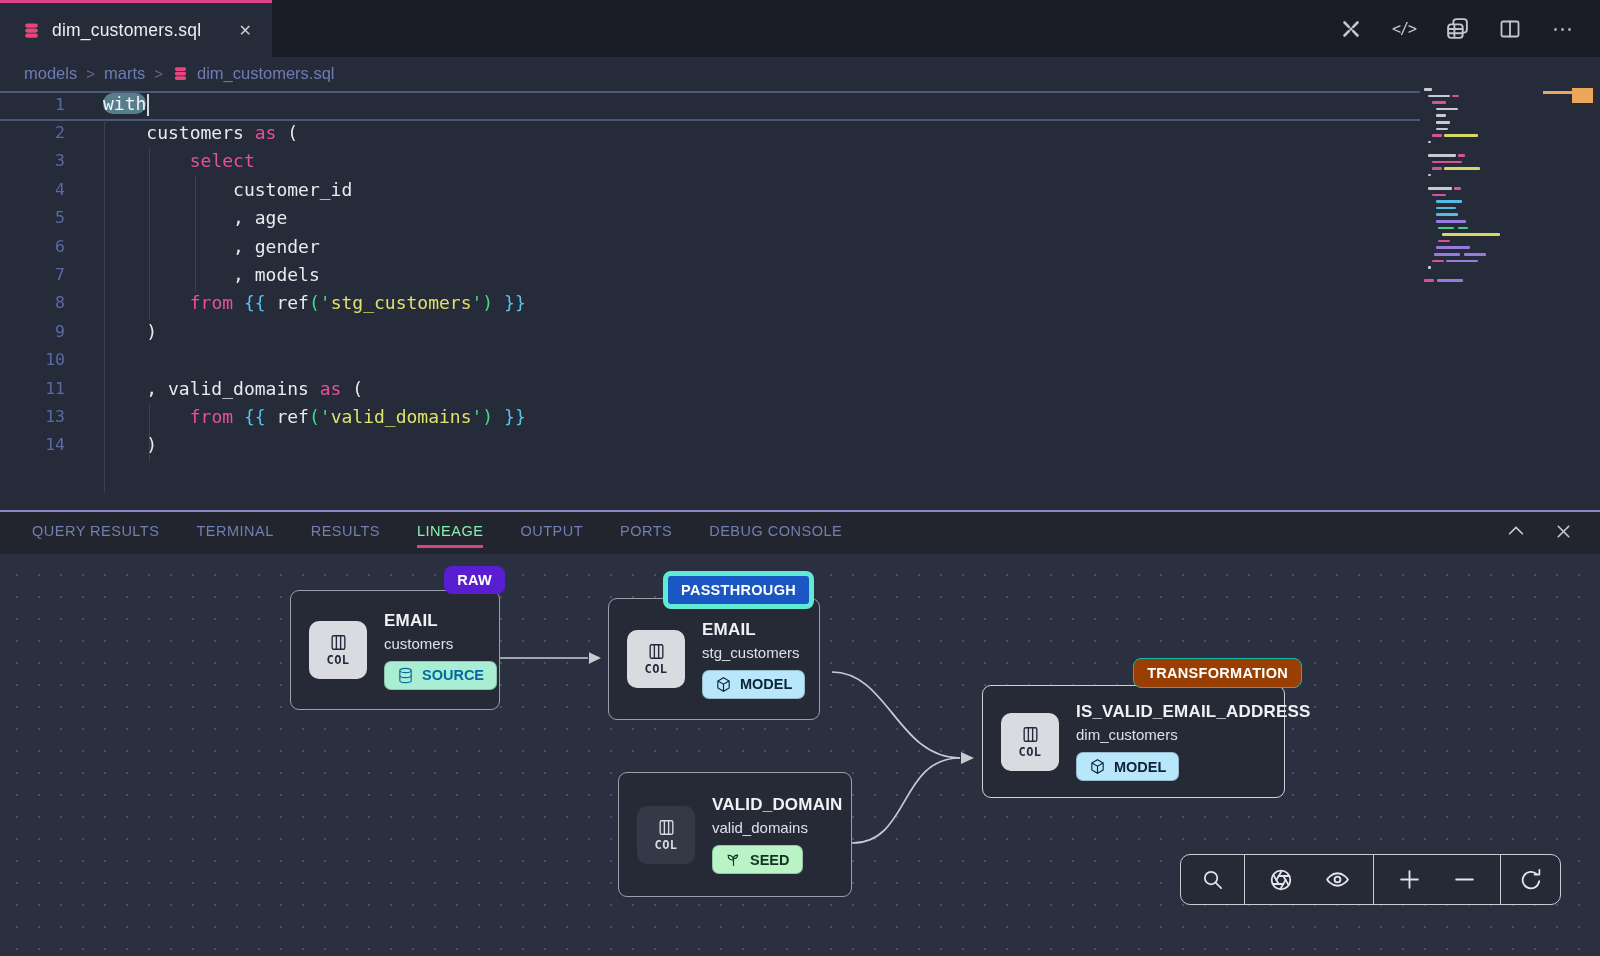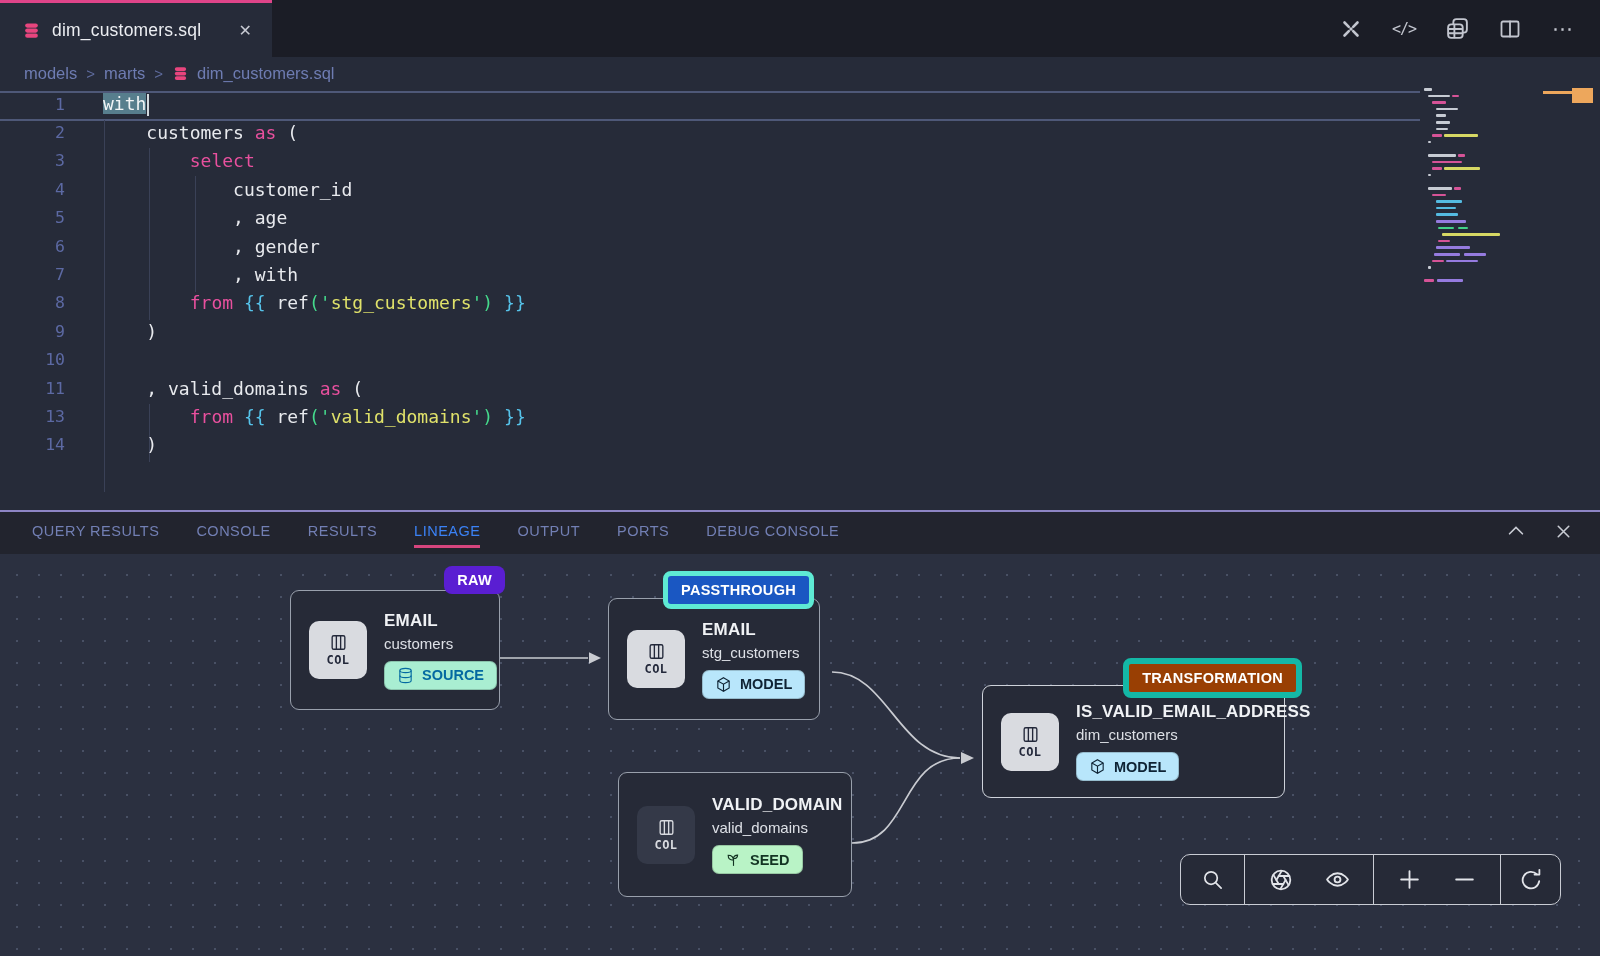--- a/index.html
+++ b/index.html
@@ -26,37 +26,37 @@
 
   .curline { position:absolute; left:0; width:1420px; height:1.5px; background:#4e5878; }
   .indent-guide { position:absolute; width:1px; background:#3a4157; }
 
   .code-rows { position:absolute; top:33px; left:0; width:1420px; }
   .crow { display:flex; height:28.4px; align-items:center; }
   .gutter { width:65px; text-align:right; font-family:"DejaVu Sans Mono",monospace; font-size:16.5px; color:#5c69a3; flex:none; }
   .codeline { margin-left:38px; font-family:"DejaVu Sans Mono",monospace; font-size:18px; white-space:pre; color:#e8eaee; }
   .t-k { color:#e8509e; } .t-d { color:#e8eaee; } .t-b { color:#56c3ea; }
   .t-p { color:#45da8c; } .t-s { color:#e0e26a; }
-  .t-sel { background:#577e8d; color:#f1f4f6; }
+  .t-sel { background:#577e8d; color:#f1f4f6;border-radius:10px; }
   .cursor { display:inline-block; width:2px; height:22px; background:#d3d9de; vertical-align:middle; margin-left:1px; }
 
   
   .minimap { position:absolute; left:1422px; top:31px; width:118px; height:260px; }
   .mm-bar { position:absolute; height:2.6px; border-radius:1px; opacity:.95; }
   .mm-w { background:#cfd4db; } .mm-k { background:#df559c; } .mm-s { background:#dfe266; }
   .mm-g { background:#45da8c; } .mm-p { background:#9b7fe8; } .mm-c { background:#56c3ea; }
   .scroll-marker-line { position:absolute; left:1543px; top:34px; width:34px; height:2.5px; background:#eda75c; }
   .scroll-marker { position:absolute; left:1572px; top:31px; width:21px; height:15px; background:#eda75c; }
 
   
   .panel-border { position:absolute; top:510px; left:0; width:1600px; height:2px; background:#8d85c4; }
   .panel { position:absolute; top:512px; left:0; width:1600px; height:460px; background:#22242e; }
   .panel-strip { height:42px; display:flex; align-items:center; padding-left:32px; gap:37px; }
   .ptab { font-size:14.5px; letter-spacing:.5px; color:#727fb4; cursor:pointer; position:relative; padding:4px 0 9px; }
-  .ptab.active { color:#3b82f6; }
+  .ptab.active { color:#86efac; }
   .ptab.active::after { content:""; position:absolute; left:0; right:0; bottom:0; height:2.5px; background:#d6457e; }
   .panel-actions { margin-left:auto; display:flex; align-items:center; gap:26px; padding-right:26px; }
   .panel-actions svg { stroke:#c9ccd4; fill:none; stroke-width:1.8; stroke-linecap:round; cursor:pointer; }
 
   
   .canvas { position:absolute; top:42px; left:0; width:1600px; height:402px; background:#2b3040;
             background-image:radial-gradient(circle, rgba(120,132,160,.38) 1.1px, transparent 1.4px);
             background-size:22px 22px; background-position:6px 10px; }
   .edges { position:absolute; inset:0; }
 
@@ -178,21 +178,21 @@
         <div class="crow">
           <div class="gutter">5</div>
           <div class="codeline"><span class="t-d">            , age</span></div>
         </div>
         <div class="crow">
           <div class="gutter">6</div>
           <div class="codeline"><span class="t-d">            , gender</span></div>
         </div>
         <div class="crow">
           <div class="gutter">7</div>
-          <div class="codeline"><span class="t-d">            , with</span></div>
+          <div class="codeline"><span class="t-d">            , models</span></div>
         </div>
         <div class="crow">
           <div class="gutter">8</div>
           <div class="codeline"><span class="t-d">        </span><span class="t-k">from</span><span class="t-d"> </span><span class="t-b">{{</span><span class="t-d"> ref</span><span class="t-p">('</span><span class="t-s">stg_customers</span><span class="t-p">')</span><span class="t-d"> </span><span class="t-b">}}</span></div>
         </div>
         <div class="crow">
           <div class="gutter">9</div>
           <div class="codeline"><span class="t-d">    )</span></div>
         </div>
         <div class="crow">
@@ -252,21 +252,21 @@
         <div class="mm-bar mm-p" style="left: 15px; top: 191.4px; width: 26px;"></div>
       </div>
     <div class="scroll-marker-line"></div>
     <div class="scroll-marker"></div>
   </div>
 
   <div class="panel-border"></div>
   <div class="panel">
     <div class="panel-strip" id="panel-strip">
         <div class="ptab">QUERY RESULTS</div>
-        <div class="ptab">CONSOLE</div>
+        <div class="ptab">TERMINAL</div>
         <div class="ptab">RESULTS</div>
         <div class="ptab active">LINEAGE</div>
         <div class="ptab">OUTPUT</div>
         <div class="ptab">PORTS</div>
         <div class="ptab">DEBUG CONSOLE</div>
       </div>
 
     <div class="canvas">
       <svg class="edges" width="1600" height="402" viewBox="0 0 1600 402">
         <path d="M500 104 H588" stroke="#c9cbd1" stroke-width="1.7" fill="none"></path>
@@ -347,21 +347,21 @@
                     <path d="M12 21v-8"></path>
                     <path d="M12 13C6.5 13 4.5 10.5 4.5 6c4.5 0 7.5 2.5 7.5 7z"></path>
                     <path d="M12 11c3.8 0 5.8-1.6 5.8-5.2-3.4 0-5.8 1.7-5.8 5.2z"></path>
                   </svg>
                 </span>
                <span>SEED</span>
              </span>
            </div>
           </div>
           <div class="lnode selected" style="left: 982px; top: 131px; width: 303px; height: 113px;">
-            <div class="top-badge" style="right:-18px; top:-28px; background:#993f03; border:6px solid #14b8a6;">TRANSFORMATION</div>
+            <div class="top-badge" style="right:-18px; top:-28px; background:#993f03; border:1px solid #14b8a6;">TRANSFORMATION</div>
             <div class="colbox light">
              <span style="display:flex">
                 <svg width="19" height="19" viewBox="0 0 24 24">
                   <rect x="4" y="3.5" width="16" height="17" rx="2"></rect>
                   <path d="M9.3 3.5v17M14.7 3.5v17"></path>
                 </svg>
               </span>
              <span class="col-label">COL</span>
            </div>
            <div class="ninfo">

